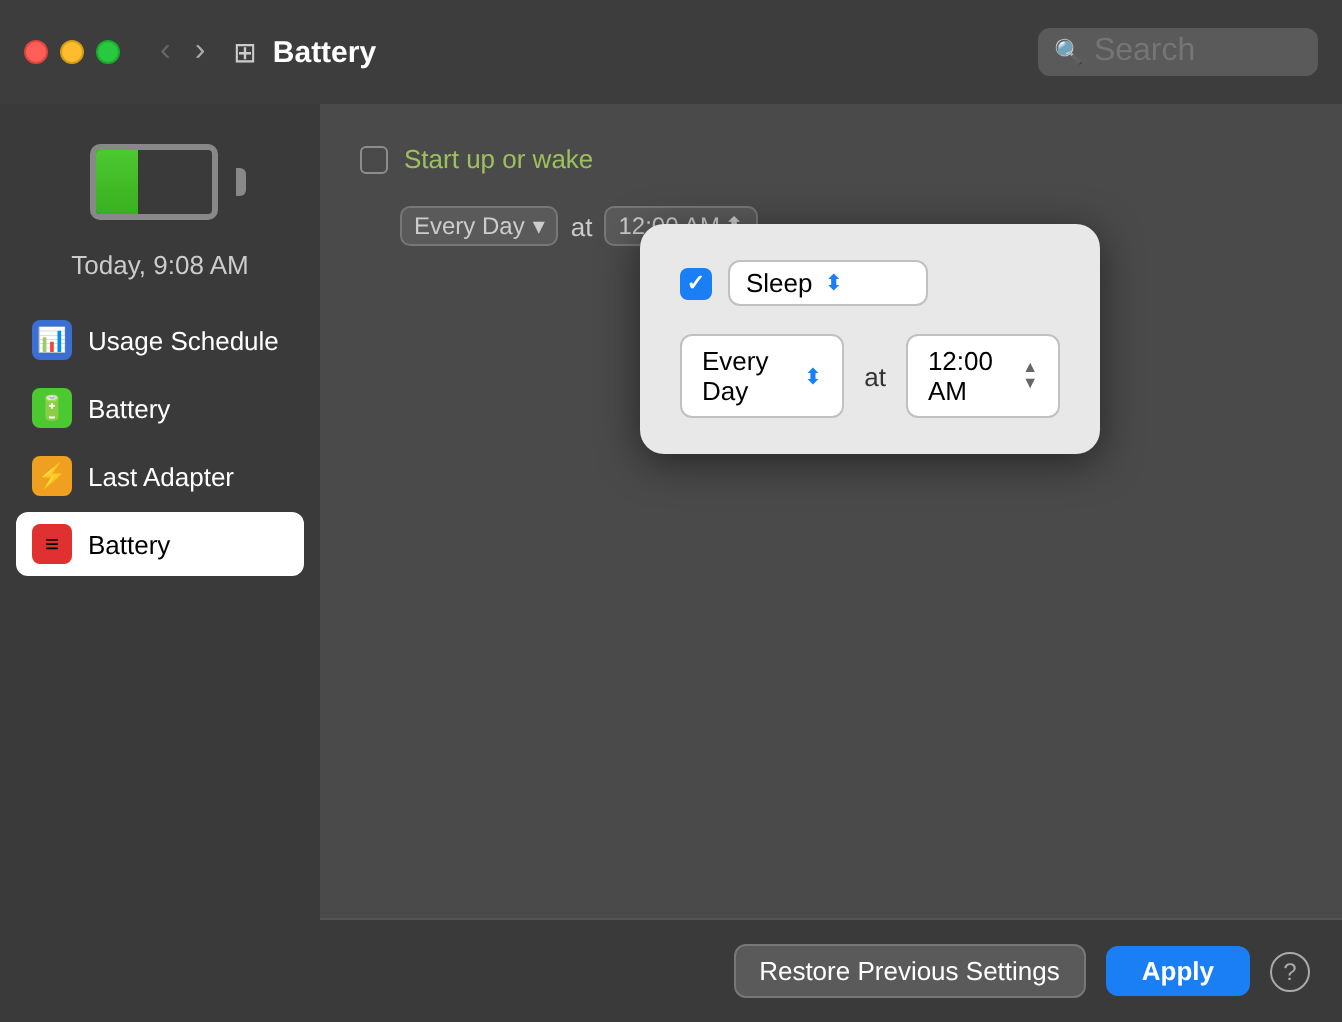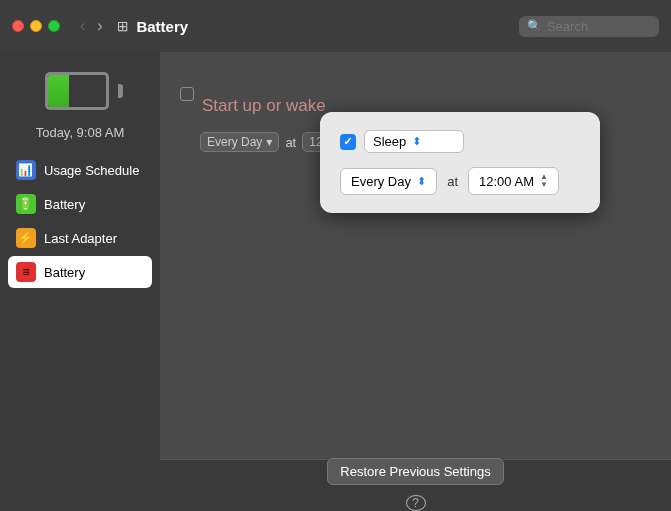--- a/index.html
+++ b/index.html
@@ -70,21 +70,21 @@
       border-radius: 6px;
       padding: 3px 8px;
       width: 140px;
       gap: 5px;
     }
     .search-bar input {
       background: transparent;
       border: none;
       outline: none;
       color: #aaaaaa;
-      font-size: 13px;
+      font-size: 16px;
       width: 100%;
     }
     .search-icon-unicode { color: #aaaaaa; font-size: 12px; }
 
     
     .main-content {
       display: flex;
       height: calc(511px - 52px);
     }
 
@@ -210,23 +210,22 @@
       opacity: 0.7;
     }
     .startup-checkbox {
       width: 14px;
       height: 14px;
       border: 1px solid #aaa;
       border-radius: 3px;
       background: transparent;
     }
     .startup-label {
-      font-size: 17px;
-      color: #fca5a5;
-      margin-top: 24px;
+      font-size: 13px;
+      color: #bef264;
     }
     .startup-controls {
       display: flex;
       align-items: center;
       gap: 6px;
       margin-top: 6px;
       margin-left: 20px;
     }
     .select-small {
       background: #5a5a5a;
@@ -251,21 +250,21 @@
       display: flex;
       align-items: center;
       gap: 2px;
     }
 
     
     .schedule-card {
       background: #e8e8e8;
       border-radius: 12px;
       padding: 18px 20px;
-      width: 280px;
+      width: 230px;
       box-shadow: 0 4px 20px rgba(0,0,0,0.5);
       position: absolute;
       top: 60px;
       left: 160px;
       z-index: 10;
     }
 
     .card-row1 {
       display: flex;
       align-items: center;
@@ -356,21 +355,20 @@
       left: 0;
       right: 0;
       height: 52px;
       background: #3a3a3a;
       display: flex;
       align-items: center;
       justify-content: flex-end;
       padding: 0 16px;
       gap: 10px;
       border-top: 1px solid #555;
-      flex-direction: column;
     }
     .restore-btn {
       background: #5a5a5a;
       border: 1px solid #777;
       border-radius: 6px;
       color: #ffffff;
       font-size: 13px;
       padding: 5px 12px;
       cursor: pointer;
     }
@@ -492,16 +490,17 @@
           <div class="time-stepper">
             <span class="stepper-btn">▲</span>
             <span class="stepper-btn">▼</span>
           </div>
         </div>
       </div>
     </div>
 
     <div class="bottom-bar">
       <button class="restore-btn">Restore Previous Settings</button>
+      <button class="apply-btn">Apply</button>
       <div class="help-btn">?</div>
     </div>
   </div>
 </div>
 
 </body></html>

